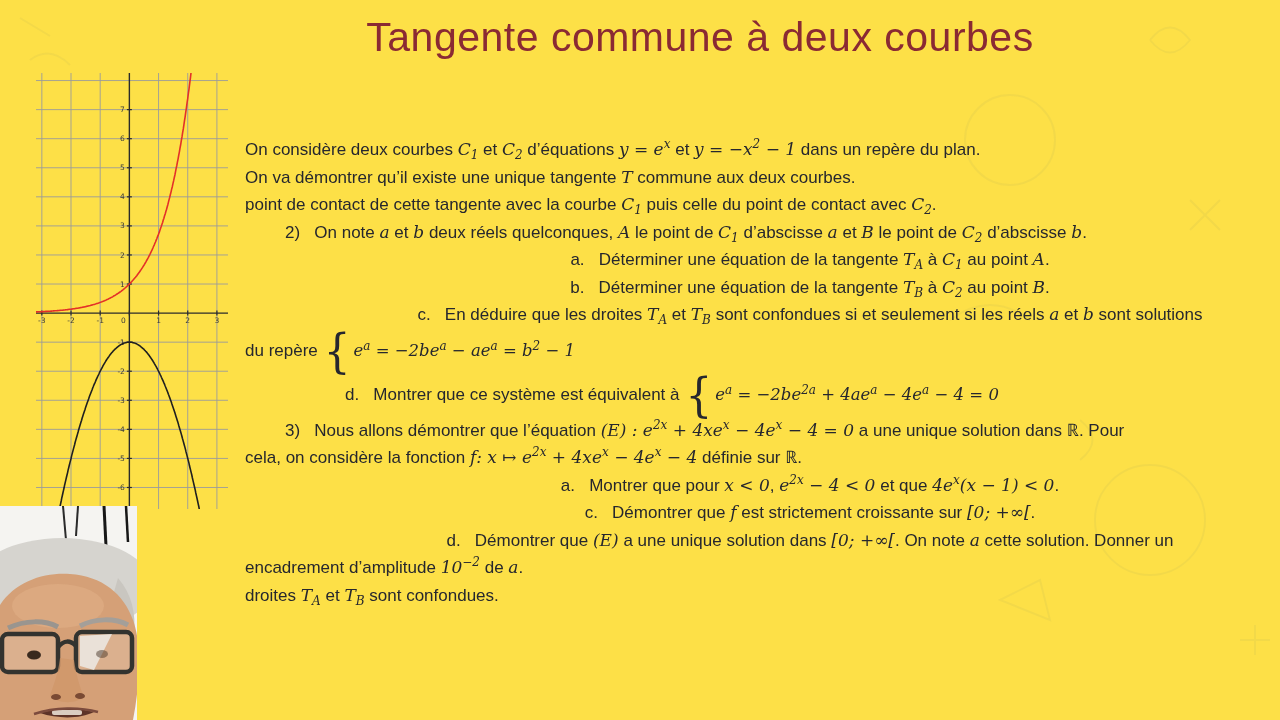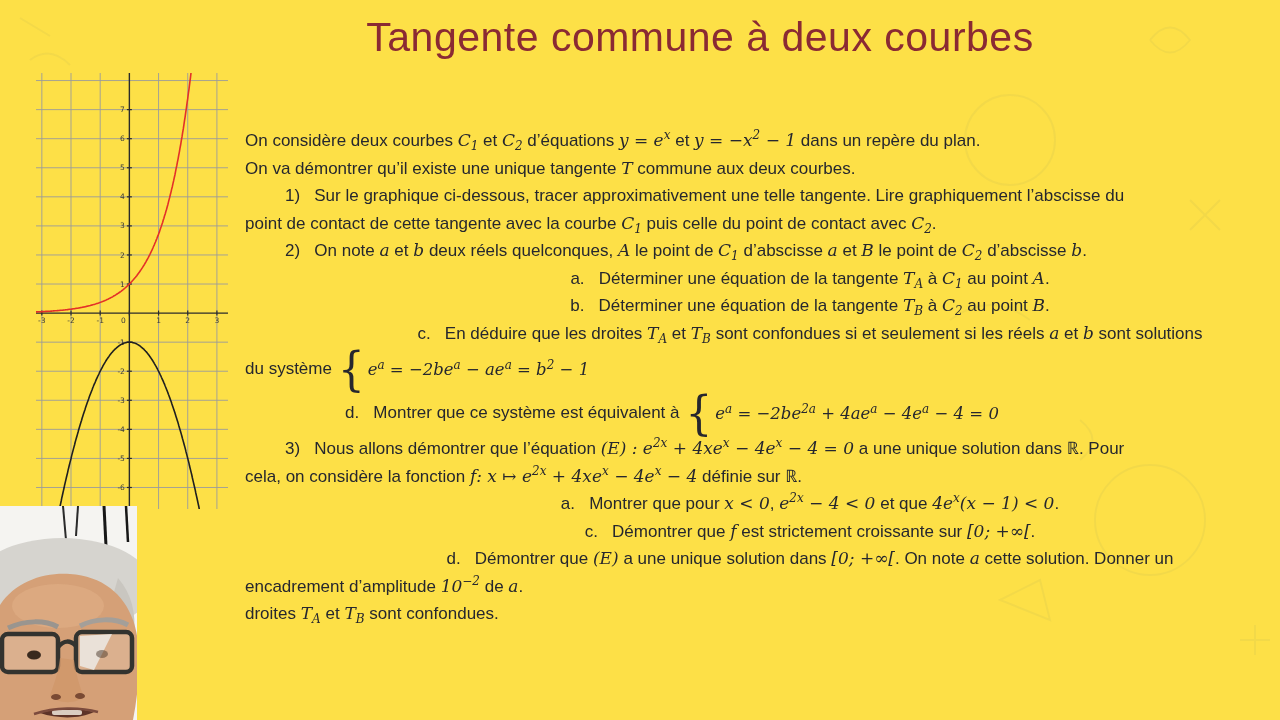--- a/index.html
+++ b/index.html
@@ -2,21 +2,21 @@
 <html><head>
 <meta charset="utf-8">
 <style>
   html,body{margin:0;padding:0;background:#ffffff;}
   .stage{position:relative;width:1280px;height:720px;overflow:hidden;background:#fde047;
          font-family:"Liberation Sans",sans-serif;color:#26272e;}
   .bg-doodles{position:absolute;left:0;top:0;width:1280px;height:720px;pointer-events:none;}
   .title{position:absolute;top:14px;left:100px;width:1200px;margin:0;text-align:center;
          font-size:41px;font-weight:500;letter-spacing:0.5px;font-family:"Liberation Sans",sans-serif;}
   .graph{position:absolute;left:36px;top:73px;width:192px;height:436px;}
-  .content{position:absolute;left:245px;top:127px;width:1030px;}
+  .content{position:absolute;left:245px;top:136px;width:1030px;}
   .line{font-size:17px;line-height:27.5px;height:27.5px;white-space:nowrap;}
   .i0{padding-left:0;}
   .i1{padding-left:40px;}
   .i2{padding-left:100px;text-align:center;}
   .sys-line{height:44px;display:flex;align-items:center;white-space:nowrap;font-size:17px;}
   .math{font-family:"DejaVu Serif",serif;font-style:italic;}
   sup{font-size:12px;line-height:0;}
   sub{font-size:12px;line-height:0;}
   .brace{font-family:"DejaVu Serif",serif;font-style:normal;font-size:42px;font-weight:300;
          display:inline-block;transform:scaleY(1.12);margin:0 3px 0 6px;line-height:0;}
@@ -112,28 +112,27 @@
         <line x1="90.87386018237082" y1="414.49066666666664" x2="95.87386018237082" y2="414.49066666666664" stroke="#2b2b2b" stroke-width="1.2"></line>
         <text x="88.87386018237082" y="417.09066666666666" text-anchor="end" font-size="7.5" fill="#3a3a3a">-6</text>
         <path d="M0.0 238.9L0.6 238.9L1.3 238.9L1.9 238.8L2.6 238.8L3.2 238.8L3.9 238.7L4.5 238.7L5.2 238.7L5.8 238.6L6.5 238.6L7.1 238.6L7.8 238.5L8.4 238.5L9.0 238.5L9.7 238.4L10.3 238.4L11.0 238.4L11.6 238.3L12.3 238.3L12.9 238.2L13.6 238.2L14.2 238.2L14.9 238.1L15.5 238.1L16.1 238.0L16.8 238.0L17.4 237.9L18.1 237.9L18.7 237.8L19.4 237.8L20.0 237.7L20.7 237.7L21.3 237.6L22.0 237.6L22.6 237.5L23.3 237.5L23.9 237.4L24.5 237.3L25.2 237.3L25.8 237.2L26.5 237.2L27.1 237.1L27.8 237.0L28.4 237.0L29.1 236.9L29.7 236.8L30.4 236.7L31.0 236.7L31.6 236.6L32.3 236.5L32.9 236.4L33.6 236.3L34.2 236.3L34.9 236.2L35.5 236.1L36.2 236.0L36.8 235.9L37.5 235.8L38.1 235.7L38.8 235.6L39.4 235.5L40.0 235.4L40.7 235.3L41.3 235.2L42.0 235.1L42.6 235.0L43.3 234.9L43.9 234.8L44.6 234.6L45.2 234.5L45.9 234.4L46.5 234.3L47.1 234.1L47.8 234.0L48.4 233.9L49.1 233.7L49.7 233.6L50.4 233.4L51.0 233.3L51.7 233.1L52.3 233.0L53.0 232.8L53.6 232.7L54.3 232.5L54.9 232.3L55.5 232.1L56.2 232.0L56.8 231.8L57.5 231.6L58.1 231.4L58.8 231.2L59.4 231.0L60.1 230.8L60.7 230.6L61.4 230.4L62.0 230.2L62.6 230.0L63.3 229.7L63.9 229.5L64.6 229.3L65.2 229.0L65.9 228.8L66.5 228.5L67.2 228.3L67.8 228.0L68.5 227.7L69.1 227.4L69.8 227.2L70.4 226.9L71.0 226.6L71.7 226.3L72.3 226.0L73.0 225.6L73.6 225.3L74.3 225.0L74.9 224.6L75.6 224.3L76.2 224.0L76.9 223.6L77.5 223.2L78.1 222.8L78.8 222.5L79.4 222.1L80.1 221.7L80.7 221.2L81.4 220.8L82.0 220.4L82.7 220.0L83.3 219.5L84.0 219.0L84.6 218.6L85.3 218.1L85.9 217.6L86.5 217.1L87.2 216.6L87.8 216.1L88.5 215.5L89.1 215.0L89.8 214.4L90.4 213.8L91.1 213.2L91.7 212.6L92.4 212.0L93.0 211.4L93.6 210.8L94.3 210.1L94.9 209.4L95.6 208.7L96.2 208.0L96.9 207.3L97.5 206.6L98.2 205.8L98.8 205.1L99.5 204.3L100.1 203.5L100.8 202.7L101.4 201.8L102.0 201.0L102.7 200.1L103.3 199.2L104.0 198.3L104.6 197.3L105.3 196.4L105.9 195.4L106.6 194.4L107.2 193.4L107.9 192.3L108.5 191.3L109.1 190.2L109.8 189.1L110.4 187.9L111.1 186.8L111.7 185.6L112.4 184.3L113.0 183.1L113.7 181.8L114.3 180.5L115.0 179.2L115.6 177.8L116.3 176.4L116.9 175.0L117.5 173.5L118.2 172.1L118.8 170.5L119.5 169.0L120.1 167.4L120.8 165.8L121.4 164.1L122.1 162.4L122.7 160.7L123.4 158.9L124.0 157.1L124.6 155.2L125.3 153.3L125.9 151.4L126.6 149.4L127.2 147.3L127.9 145.3L128.5 143.1L129.2 141.0L129.8 138.8L130.5 136.5L131.1 134.2L131.8 131.8L132.4 129.4L133.0 126.9L133.7 124.4L134.3 121.8L135.0 119.1L135.6 116.4L136.3 113.7L136.9 110.8L137.6 107.9L138.2 105.0L138.9 102.0L139.5 98.9L140.1 95.7L140.8 92.5L141.4 89.2L142.1 85.8L142.7 82.3L143.4 78.8L144.0 75.2L144.7 71.5L145.3 67.7L146.0 63.9L146.6 59.9L147.3 55.9L147.9 51.8L148.5 47.6L149.2 43.3L149.8 38.8L150.5 34.3L151.1 29.7L151.8 25.0L152.4 20.2L153.1 15.3L153.7 10.3L154.4 5.1L155.0 -0.1" fill="none" stroke="#e33028" stroke-width="1.6"></path>
         <path d="M23.4 436.3L24.0 433.5L24.6 430.8L25.2 428.0L25.7 425.3L26.3 422.7L26.9 420.0L27.5 417.4L28.1 414.8L28.6 412.2L29.2 409.6L29.8 407.1L30.4 404.5L31.0 402.0L31.6 399.6L32.1 397.1L32.7 394.7L33.3 392.3L33.9 389.9L34.5 387.6L35.1 385.2L35.6 382.9L36.2 380.6L36.8 378.4L37.4 376.1L38.0 373.9L38.6 371.7L39.1 369.5L39.7 367.4L40.3 365.3L40.9 363.2L41.5 361.1L42.1 359.0L42.6 357.0L43.2 355.0L43.8 353.0L44.4 351.1L45.0 349.1L45.6 347.2L46.1 345.3L46.7 343.4L47.3 341.6L47.9 339.8L48.5 338.0L49.1 336.2L49.6 334.4L50.2 332.7L50.8 331.0L51.4 329.3L52.0 327.7L52.6 326.0L53.1 324.4L53.7 322.8L54.3 321.3L54.9 319.7L55.5 318.2L56.1 316.7L56.6 315.2L57.2 313.8L57.8 312.3L58.4 310.9L59.0 309.6L59.6 308.2L60.1 306.9L60.7 305.6L61.3 304.3L61.9 303.0L62.5 301.8L63.1 300.5L63.6 299.3L64.2 298.2L64.8 297.0L65.4 295.9L66.0 294.8L66.6 293.7L67.1 292.7L67.7 291.6L68.3 290.6L68.9 289.6L69.5 288.7L70.0 287.7L70.6 286.8L71.2 285.9L71.8 285.0L72.4 284.2L73.0 283.4L73.5 282.6L74.1 281.8L74.7 281.0L75.3 280.3L75.9 279.6L76.5 278.9L77.0 278.3L77.6 277.6L78.2 277.0L78.8 276.4L79.4 275.8L80.0 275.3L80.5 274.8L81.1 274.3L81.7 273.8L82.3 273.3L82.9 272.9L83.5 272.5L84.0 272.1L84.6 271.8L85.2 271.4L85.8 271.1L86.4 270.8L87.0 270.6L87.5 270.3L88.1 270.1L88.7 269.9L89.3 269.7L89.9 269.6L90.5 269.4L91.0 269.3L91.6 269.3L92.2 269.2L92.8 269.2L93.4 269.2L94.0 269.2L94.5 269.2L95.1 269.3L95.7 269.3L96.3 269.4L96.9 269.6L97.5 269.7L98.0 269.9L98.6 270.1L99.2 270.3L99.8 270.6L100.4 270.8L101.0 271.1L101.5 271.4L102.1 271.8L102.7 272.1L103.3 272.5L103.9 272.9L104.5 273.3L105.0 273.8L105.6 274.3L106.2 274.8L106.8 275.3L107.4 275.8L108.0 276.4L108.5 277.0L109.1 277.6L109.7 278.3L110.3 278.9L110.9 279.6L111.4 280.3L112.0 281.0L112.6 281.8L113.2 282.6L113.8 283.4L114.4 284.2L114.9 285.0L115.5 285.9L116.1 286.8L116.7 287.7L117.3 288.7L117.9 289.6L118.4 290.6L119.0 291.6L119.6 292.7L120.2 293.7L120.8 294.8L121.4 295.9L121.9 297.0L122.5 298.2L123.1 299.3L123.7 300.5L124.3 301.8L124.9 303.0L125.4 304.3L126.0 305.6L126.6 306.9L127.2 308.2L127.8 309.6L128.4 310.9L128.9 312.3L129.5 313.8L130.1 315.2L130.7 316.7L131.3 318.2L131.9 319.7L132.4 321.3L133.0 322.8L133.6 324.4L134.2 326.0L134.8 327.7L135.4 329.3L135.9 331.0L136.5 332.7L137.1 334.4L137.7 336.2L138.3 338.0L138.9 339.8L139.4 341.6L140.0 343.4L140.6 345.3L141.2 347.2L141.8 349.1L142.4 351.1L142.9 353.0L143.5 355.0L144.1 357.0L144.7 359.0L145.3 361.1L145.9 363.2L146.4 365.3L147.0 367.4L147.6 369.5L148.2 371.7L148.8 373.9L149.4 376.1L149.9 378.4L150.5 380.6L151.1 382.9L151.7 385.2L152.3 387.6L152.9 389.9L153.4 392.3L154.0 394.7L154.6 397.1L155.2 399.6L155.8 402.0L156.3 404.5L156.9 407.1L157.5 409.6L158.1 412.2L158.7 414.8L159.3 417.4L159.8 420.0L160.4 422.7L161.0 425.3L161.6 428.0L162.2 430.8L162.8 433.5L163.3 436.3" fill="none" stroke="#1f1f1f" stroke-width="1.6"></path>
       </svg>
   </div>
 
   <div class="content" id="doc">
       <div class="line i0">On considère deux courbes <span class="math">C<sub>1</sub></span> et <span class="math">C<sub>2</sub></span> d’équations <span class="math">y = e<sup>x</sup></span> et <span class="math">y = −x<sup>2</sup> − 1</span> dans un repère du plan.</div>
       <div class="line i0">On va démontrer qu’il existe une unique tangente <span class="math">T</span> commune aux deux courbes.</div>
-      <div class="line i1">1)&nbsp;&nbsp;&nbsp;Sur le graphique ci-dessous, tracer approximativement une telle tangente. Lire graphiquement l’abscisse du</div>
       <div class="line i0">point de contact de cette tangente avec la courbe <span class="math">C<sub>1</sub></span> puis celle du point de contact avec <span class="math">C<sub>2</sub></span>.</div>
       <div class="line i1">2)&nbsp;&nbsp;&nbsp;On note <span class="math">a</span> et <span class="math">b</span> deux réels quelconques, <span class="math">A</span> le point de <span class="math">C<sub>1</sub></span> d’abscisse <span class="math">a</span> et <span class="math">B</span> le point de <span class="math">C<sub>2</sub></span> d’abscisse <span class="math">b</span>.</div>
       <div class="line i2">a.&nbsp;&nbsp;&nbsp;Déterminer une équation de la tangente <span class="math">T<sub>A</sub></span> à <span class="math">C<sub>1</sub></span> au point <span class="math">A</span>.</div>
       <div class="line i2">b.&nbsp;&nbsp;&nbsp;Déterminer une équation de la tangente <span class="math">T<sub>B</sub></span> à <span class="math">C<sub>2</sub></span> au point <span class="math">B</span>.</div>
       <div class="line i2">c.&nbsp;&nbsp;&nbsp;En déduire que les droites <span class="math">T<sub>A</sub></span> et <span class="math">T<sub>B</sub></span> sont confondues si et seulement si les réels <span class="math">a</span> et <span class="math">b</span> sont solutions</div>
       <div class="sys-line i0">
-        <span>du système</span>
+        <span>du repère</span>
         <span class="brace">{</span>
         <span class="sys-stack">
           <span><span class="math">e<sup>a</sup> = −2b</span></span>
           <span><span class="math">e<sup>a</sup> − ae<sup>a</sup> = b<sup>2</sup> − 1</span></span>
         </span>
       </div>
       <div class="sys-line i2">
         <span>d.&nbsp;&nbsp;&nbsp;Montrer que ce système est équivalent à</span>
         <span class="brace">{</span>
         <span class="sys-stack">

